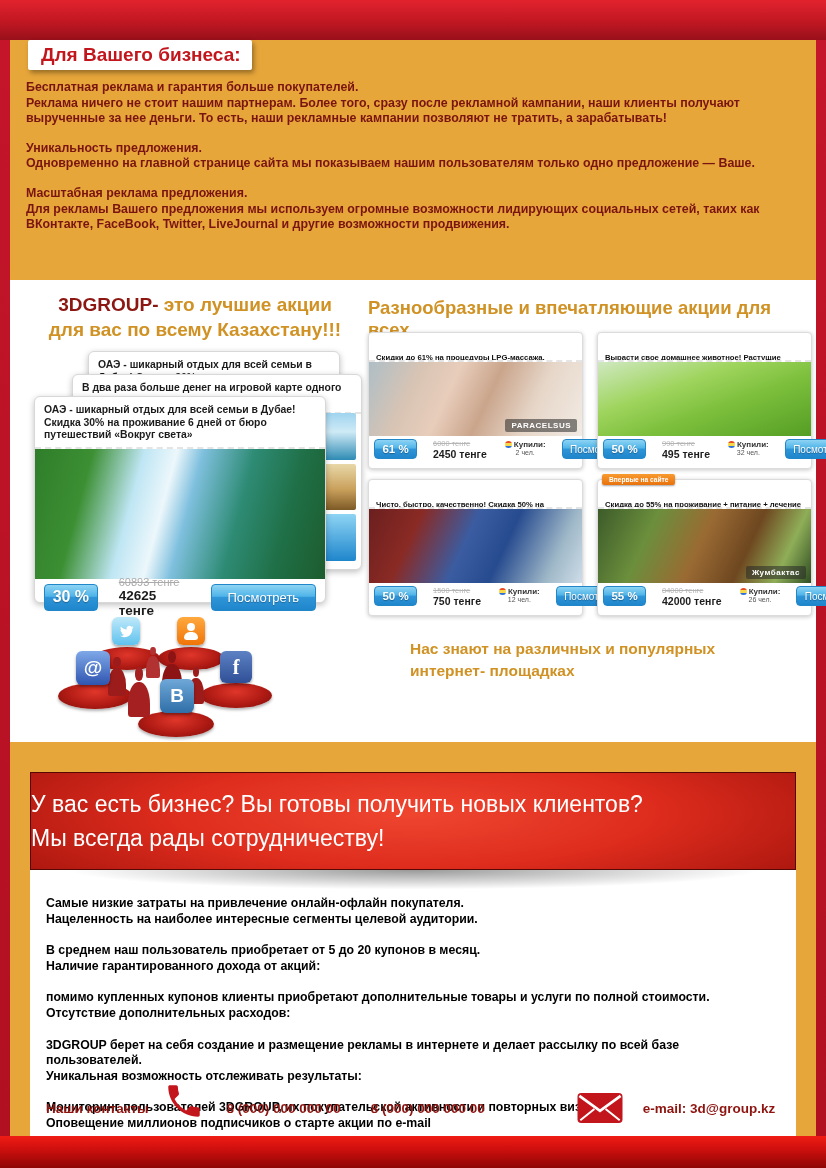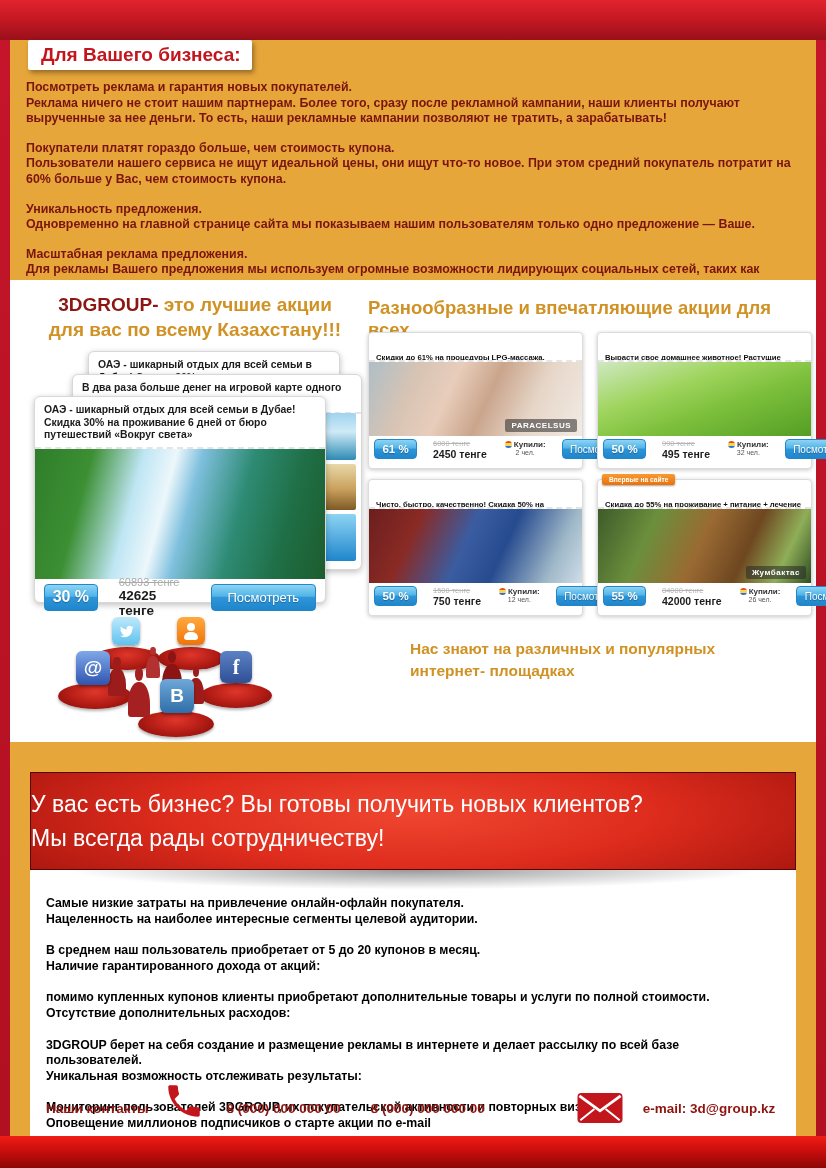--- a/index.html
+++ b/index.html
@@ -123,26 +123,22 @@
   <div class="side-strip" style="right:0;"></div>
   <div class="band-top"></div>
   <div class="band-bottom"></div>
 
   <div class="gold-top">
     <div class="title-box">
       <span>Для Вашего бизнеса:</span>
     </div>
     <div class="intro">
       <div class="grp">
-        <div>Посмотреть реклама и гарантия новых покупателей.</div>
+        <div>Бесплатная реклама и гарантия больше покупателей.</div>
         <div>Реклама ничего не стоит нашим партнерам. Более того, сразу после рекламной кампании, наши клиенты получают вырученные за нее деньги. То есть, наши рекламные кампании позволяют не тратить, а зарабатывать!</div>
-      </div>
-      <div class="grp">
-        <div>Покупатели платят гораздо больше, чем стоимость купона.</div>
-        <div>Пользователи нашего сервиса не ищут идеальной цены, они ищут что-то новое. При этом средний покупатель потратит на 60% больше у Вас, чем стоимость купона.</div>
       </div>
       <div class="grp">
         <div>Уникальность предложения.</div>
         <div>Одновременно на главной странице сайта мы показываем нашим пользователям только одно предложение — Ваше.</div>
       </div>
       <div class="grp">
         <div>Масштабная реклама предложения.</div>
         <div>Для рекламы Вашего предложения мы используем огромные возможности лидирующих социальных сетей, таких как ВКонтакте, FaceBook, Twitter, LiveJournal и другие возможности продвижения.</div>
       </div>
     </div>

